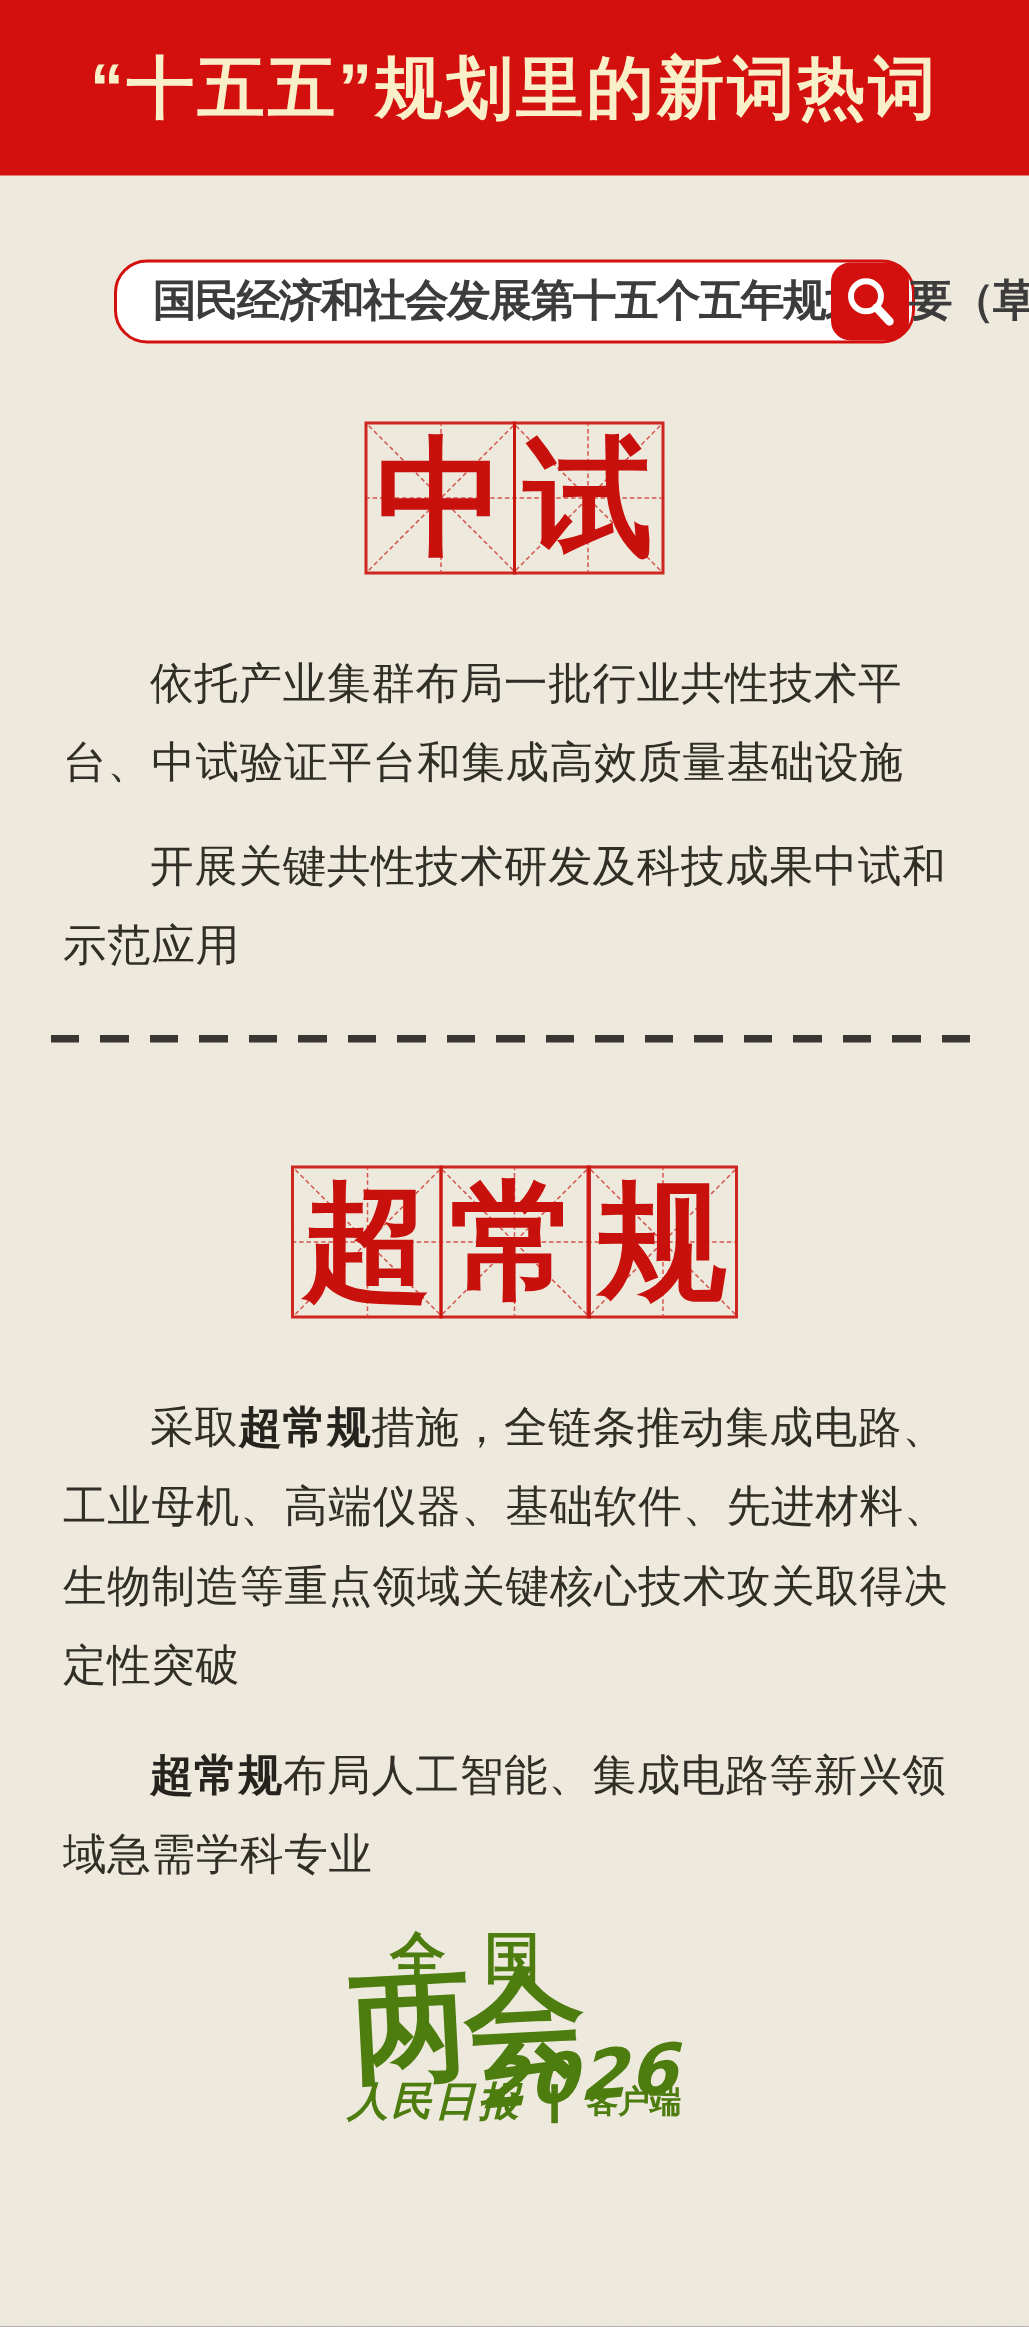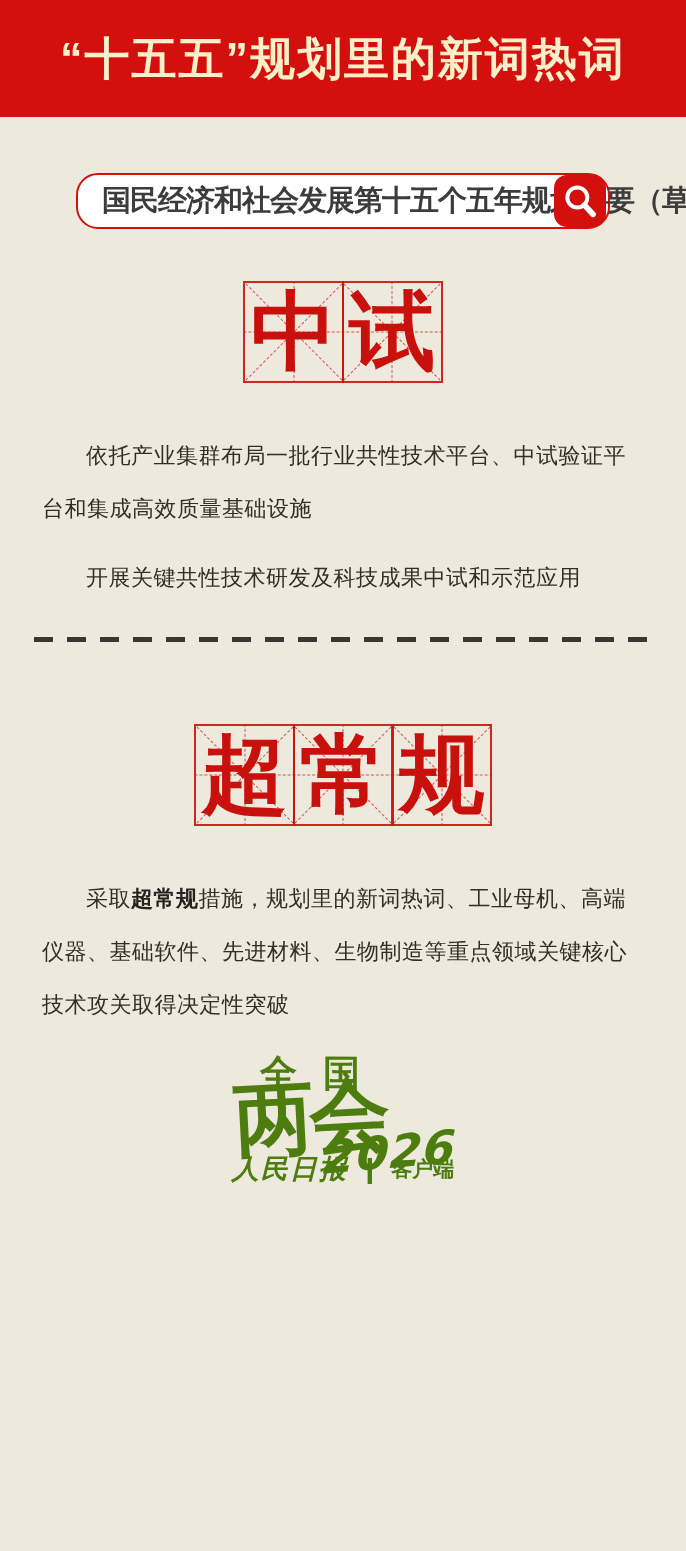--- a/index.html
+++ b/index.html
@@ -57,21 +57,21 @@
   .ln.d2{transform:translate(-50%,-50%) rotate(-45deg);}
   .ln.mh{width:101px;transform:translate(-50%,-50%);}
   .ln.mv{width:102px;transform:translate(-50%,-50%) rotate(90deg);}
   .cell .ch{
     position:absolute;inset:0;z-index:1;display:flex;align-items:center;justify-content:center;
     font-size:86px;font-weight:800;color:var(--deep_red);
   }
 
   
   .para{
-    margin:16px 42px 0;font-size:22px;line-height:53px;color:var(--ink);
+    margin:16px 42px 0;font-size:29px;line-height:53px;color:var(--ink);
     text-indent:2em;letter-spacing:.5px;
   }
   .para.first{margin-top:46px;}
   .para.gap{margin-top:20px;}
   .para .b{font-weight:900;color:#26231e;}
 
   
   .divider{
     width:618px;height:5px;margin:33px auto 0;
     background:repeating-linear-gradient(90deg,var(--dash) 0 19px,transparent 19px 33px);
@@ -165,22 +165,23 @@
       </div>
       <div class="cell">
         <span class="ln d1"></span>
           <span class="ln d2"></span>
           <span class="ln mh"></span>
           <span class="ln mv"></span>
         <span class="ch">规</span>
       </div>
     </div>
 
-    <p class="para first"><span>采取</span><span class="b">超常规</span><span>措施，规划里的新词热词、工业母机、高端仪器、基础软件、先进材料、生物制造等重点领域关键核心技术攻关取得决定性突破</span></p>
+    <p class="para first"><span>采取</span><span class="b">超常规</span><span>措施，全链条推动集成电路、工业母机、高端仪器、基础软件、先进材料、生物制造等重点领域关键核心技术攻关取得决定性突破</span></p>
 
+    <p class="para gap"><span class="b">超常规</span><span>布局人工智能、集成电路等新兴领域急需学科专业</span></p>
 
     <div class="logo">
       <div class="logo-top">全国</div>
       <div class="logo-main">两会</div>
       <div class="logo-year">2026</div>
       <div class="logo-bottom">
         <span class="logo-brand">人民日报</span>
         <span class="logo-bar">|</span>
         <span class="logo-suffix">客户端</span>
       </div>

